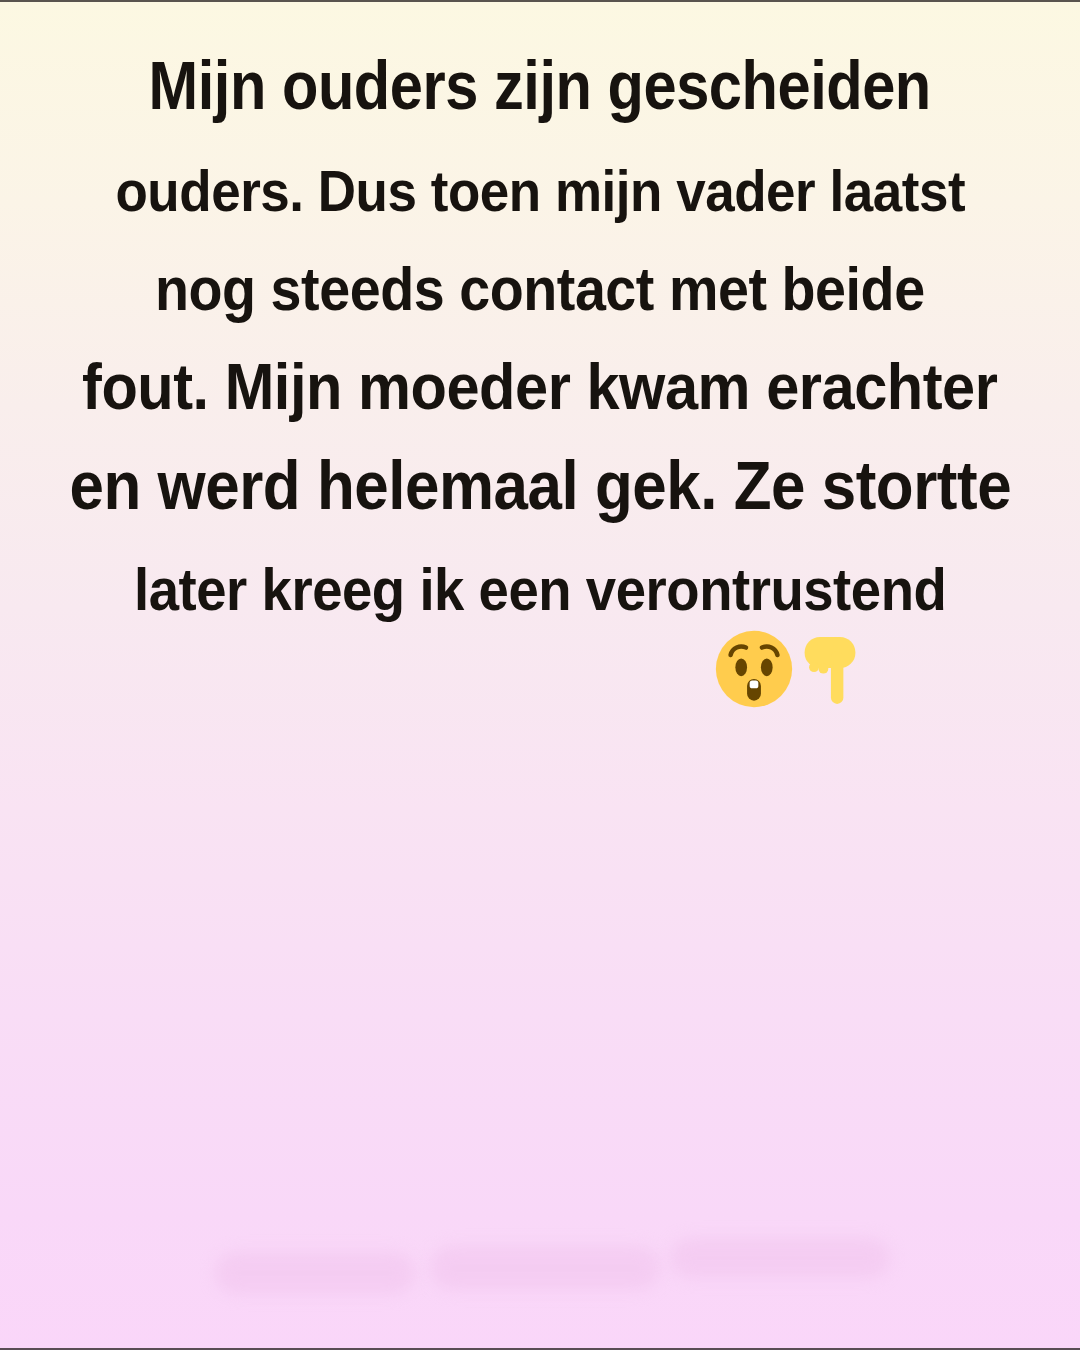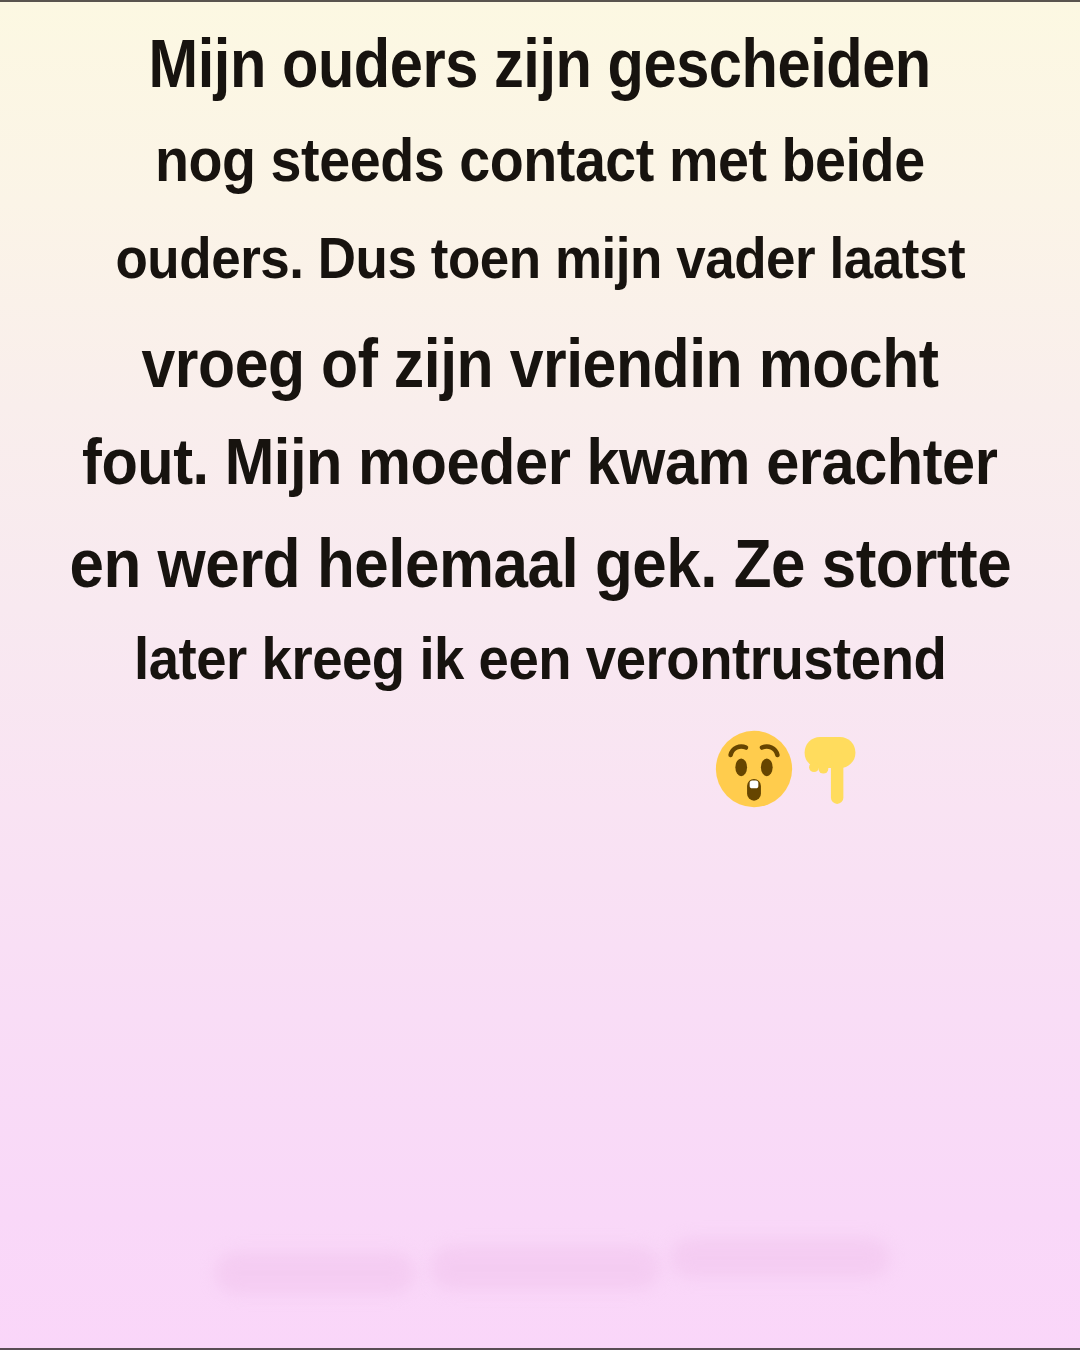--- a/index.html
+++ b/index.html
@@ -44,21 +44,21 @@
 
   .stack {
     position: absolute;
     top: 24px;
     left: 0;
     right: 0;
   }
   .line {
     height: 100px;
     display: flex;
-    align-items: flex-start;
+    align-items: flex-end;
     justify-content: center;
     overflow: visible;
   }
   .line > span {
     display: inline-block;
     white-space: nowrap;
     transform-origin: 50% 50%;
     font-weight: 700;
     color: #17130f;
     letter-spacing: -0.5px;
@@ -88,27 +88,24 @@
 
   <div class="ghost" style="left:215px; top:1252px; width:200px; height:42px;"></div>
   <div class="ghost" style="left:430px; top:1246px; width:230px; height:44px;"></div>
   <div class="ghost" style="left:670px; top:1238px; width:220px; height:40px;"></div>
 
   <div class="stack">
     <div class="line">
       <span style="font-size: 68px; transform: scaleX(0.8757);">Mijn ouders zijn gescheiden</span>
     </div>
     <div class="line">
-      <span style="font-size: 62px; transform: scaleX(0.897436);">nog steeds contact met beide</span>
-    </div>
-    <div class="line">
       <span style="font-size: 58px; transform: scaleX(0.912997);">ouders. Dus toen mijn vader laatst</span>
     </div>
     <div class="line">
-      <span style="font-size: 69px; transform: scaleX(0.879691);">vroeg of zijn vriendin mocht</span>
+      <span style="font-size: 62px; transform: scaleX(0.897436);">nog steeds contact met beide</span>
     </div>
     <div class="line">
       <span style="font-size: 65px; transform: scaleX(0.915916);">fout. Mijn moeder kwam erachter</span>
     </div>
     <div class="line">
       <span style="font-size: 68px; transform: scaleX(0.910145);">en werd helemaal gek. Ze stortte</span>
     </div>
     <div class="line">
       <span style="font-size: 60px; transform: scaleX(0.908277);">later kreeg ik een verontrustend</span>
     </div>

